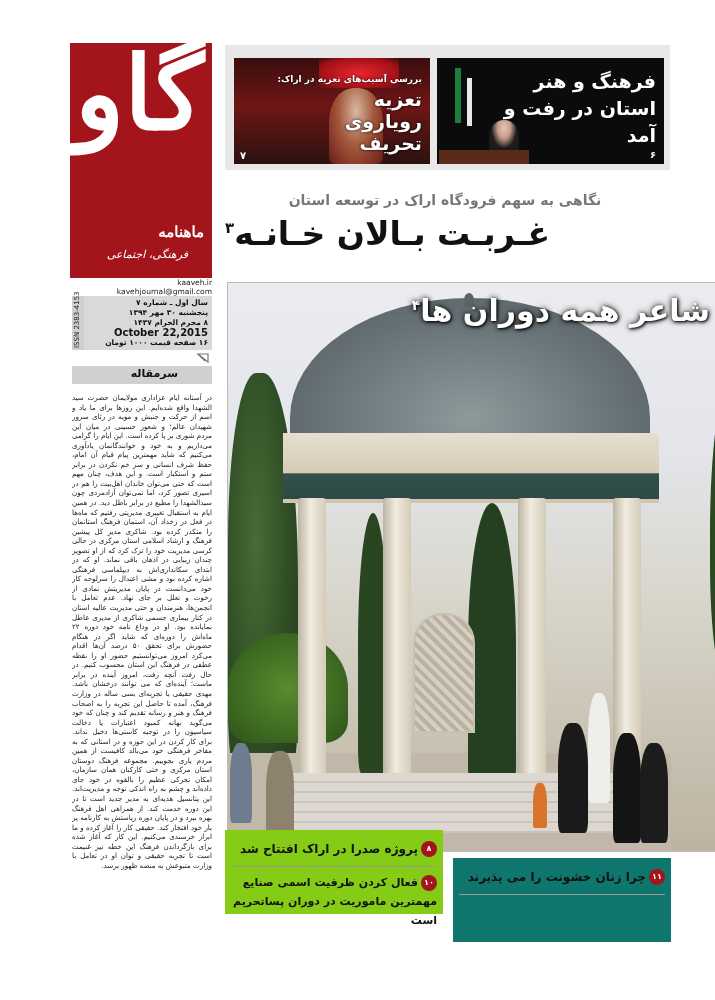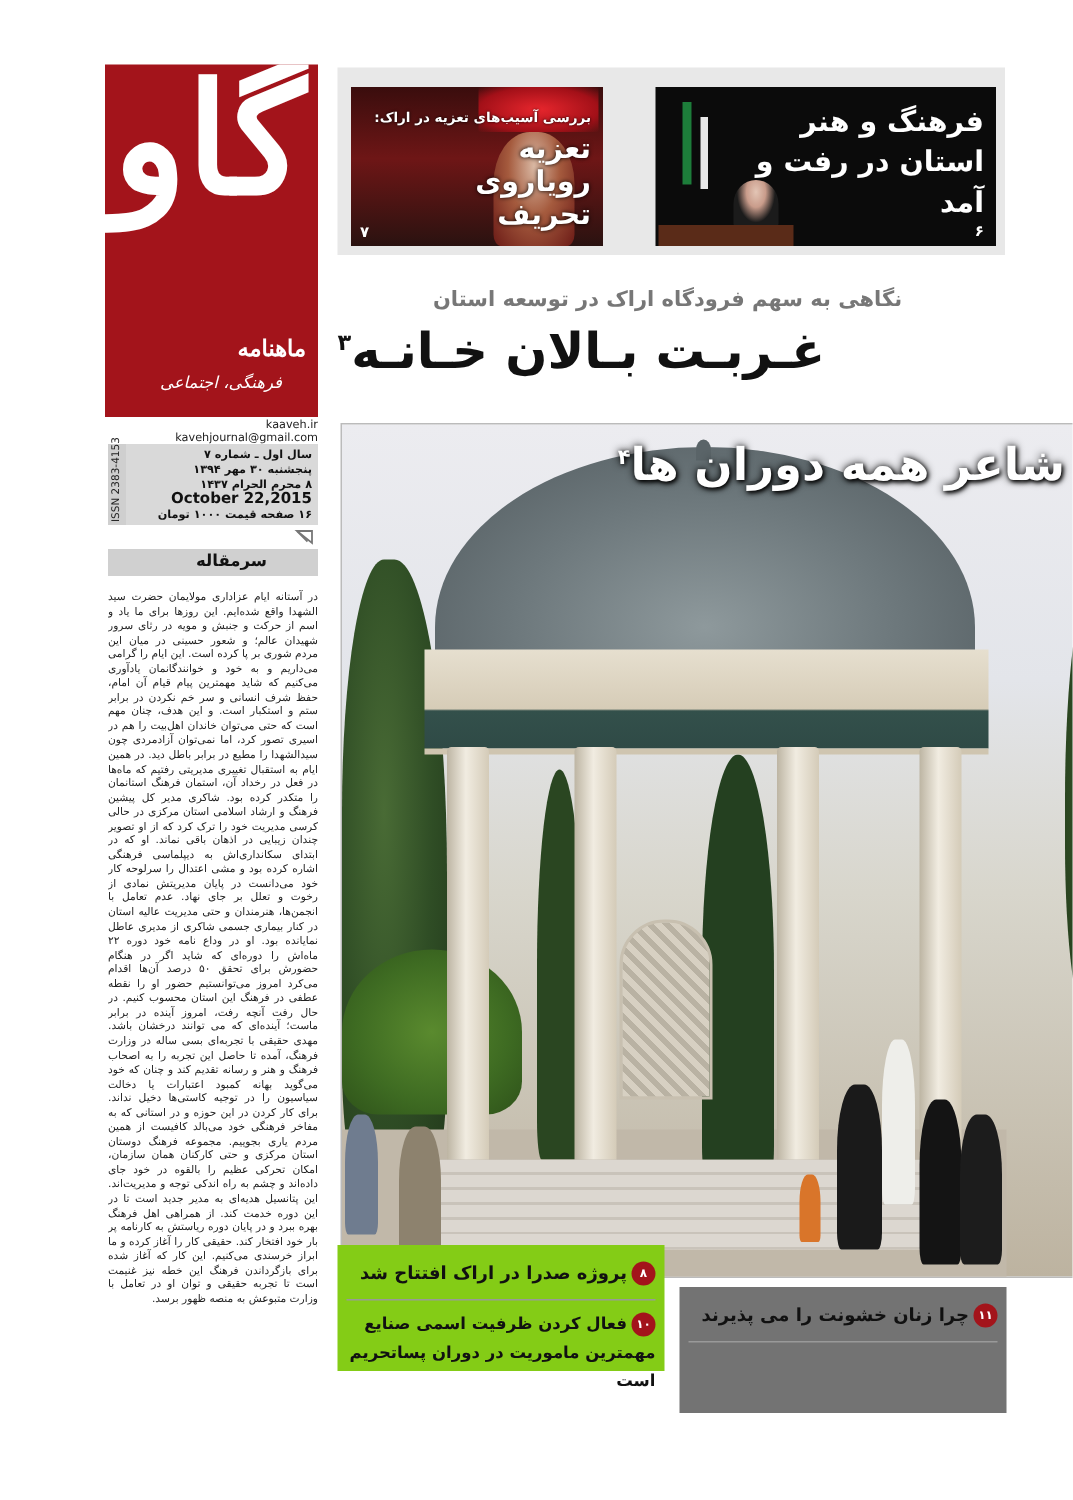--- a/index.html
+++ b/index.html
@@ -17,21 +17,21 @@
   .issn span { display: block; transform: rotate(-90deg); transform-origin: left top; position: absolute; left: 1px; top: 52px; font-size: 7px; white-space: nowrap; color: #222; direction: ltr; }
   .info-lines { position: absolute; right: 4px; top: 2px; text-align: right; font-size: 7.5px; line-height: 10px; color: #111; font-weight: bold; }
   .info-lines .en { direction: ltr; font-size: 10px; }
 
   .fold-icon { position: absolute; left: 196px; top: 352px; width: 14px; height: 12px; }
   .editorial-header { position: absolute; left: 72px; top: 366px; width: 140px; height: 18px; background: #d0d0d0; }
   .editorial-header span { position: absolute; right: 34px; top: 1px; font-size: 11px; font-weight: bold; color: #111; }
   .editorial-text { position: absolute; left: 72px; top: 393px; width: 140px; height: 545px; font-size: 7.1px; line-height: 9.55px; color: #222; text-align: justify; overflow: hidden; }
 
   .top-strip { position: absolute; left: 225px; top: 45px; width: 445px; height: 125px; background: #e8e8e8; }
-  .teaser-left { position: absolute; left: 234px; top: 58px; width: 168px; height: 106px; background: linear-gradient(180deg,#3a0d0d 0%,#6e1616 45%,#2a1210 100%); overflow: hidden; }
+  .teaser-left { position: absolute; left: 234px; top: 58px; width: 196px; height: 106px; background: linear-gradient(180deg,#3a0d0d 0%,#6e1616 45%,#2a1210 100%); overflow: hidden; }
   .teaser-left .flag { position: absolute; left: 85px; top: 0; width: 80px; height: 30px; background: radial-gradient(ellipse at center,#e7262d 0%,#a31018 70%,transparent 100%); }
   .teaser-left .figure { position: absolute; left: 95px; top: 30px; width: 54px; height: 76px; background: radial-gradient(ellipse at 50% 30%,#d9b8a3 0%,#a55b3e 45%,#6b1a16 100%); border-radius: 45% 45% 10% 10%; }
   .teaser-left .t1 { position: absolute; right: 8px; top: 16px; color: #fff; font-size: 9px; font-weight: bold; text-shadow: 0 0 2px #000; }
   .teaser-left .t2 { position: absolute; right: 8px; top: 30px; color: #fff; font-size: 19px; font-weight: bold; line-height: 22px; text-align: right; text-shadow: 0 0 3px #000; }
   .teaser-left .t3 { position: absolute; left: 6px; bottom: 3px; color: #fff; font-size: 10px; font-weight: bold; }
 
   .teaser-right { position: absolute; left: 437px; top: 58px; width: 227px; height: 106px; background: #0b0b0b; overflow: hidden; }
   .teaser-right .flag1 { position: absolute; left: 18px; top: 10px; width: 6px; height: 55px; background: #1d7d3a; }
   .teaser-right .flag2 { position: absolute; left: 30px; top: 20px; width: 5px; height: 48px; background: #e8e8e8; }
   .teaser-right .podium { position: absolute; left: 2px; top: 92px; width: 90px; height: 14px; background: #5a2b18; }
@@ -54,21 +54,21 @@
   .photo .entab { position: absolute; left: 55px; top: 150px; width: 376px; height: 70px; background: linear-gradient(180deg,#e6dfcf 0%,#d6ccb7 60%,#33504b 62%,#2f4a46 100%); border-bottom: 4px solid #cfc5b0; }
   .photo .col { position: absolute; top: 215px; width: 28px; height: 285px; background: linear-gradient(90deg,#bdb5a3 0%,#f1ece1 45%,#d4cbb8 100%); border-radius: 3px; }
   .photo .arch { position: absolute; left: 185px; top: 330px; width: 62px; height: 120px; background: repeating-linear-gradient(45deg,#d7d0c2 0 4px,#b9b2a3 4px 8px); border-radius: 30px 30px 0 0; border: 2px solid #c8c0b0; }
   .photo .steps { position: absolute; left: 40px; top: 490px; width: 360px; height: 60px; background: repeating-linear-gradient(180deg,#dcd7d0 0 8px,#c9c3ba 8px 10px); }
   .photo .bush { position: absolute; left: 0; top: 350px; width: 120px; height: 110px; background: radial-gradient(ellipse at 50% 50%,#5a8a2e 0%,#3e6b22 60%,#2e521a 100%); border-radius: 50% 50% 20% 20%; }
   .photo .p { position: absolute; border-radius: 40% 40% 10% 10%; }
   .photo .title { position: absolute; right: 40px; top: 10px; font-size: 30px; font-weight: bold; color: #fff; text-shadow: 1px 1px 3px #000, 0 0 6px #000; }
   .photo .title sup { font-size: 14px; }
 
   .bottom-left { position: absolute; left: 225px; top: 830px; width: 218px; height: 84px; background: #84cc16; }
-  .bottom-right { position: absolute; left: 453px; top: 858px; width: 218px; height: 84px; background: #737373; }
+  .bottom-right { position: absolute; left: 453px; top: 858px; width: 218px; height: 84px; background: #0f766e; }
   .story { position: absolute; right: 6px; font-weight: bold; color: #111; text-align: right; }
   .story .num { display: inline-block; width: 16px; height: 16px; border-radius: 50%; background: #a3141b; color: #fff; font-size: 8px; line-height: 16px; text-align: center; margin-left: 3px; vertical-align: middle; }
   .story .txt { font-size: 12px; vertical-align: middle; }
   .divider-line { position: absolute; height: 1px; background: #999; }
 </style>
 </head>
 <body>
 
 <div class="masthead">
   <div class="logo">گاوه</div>

